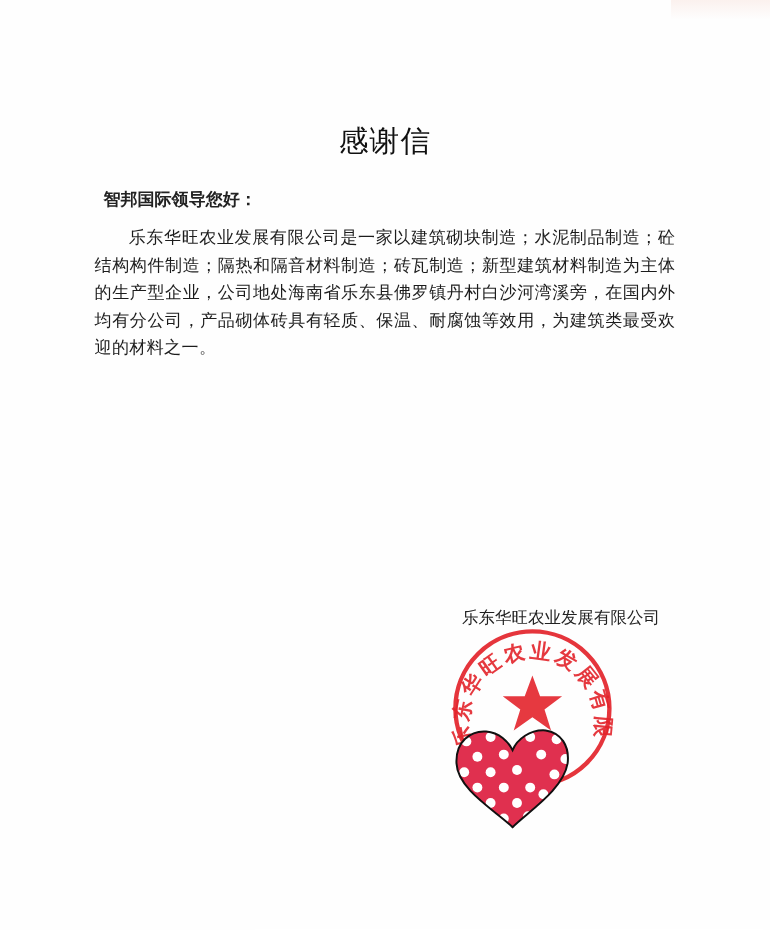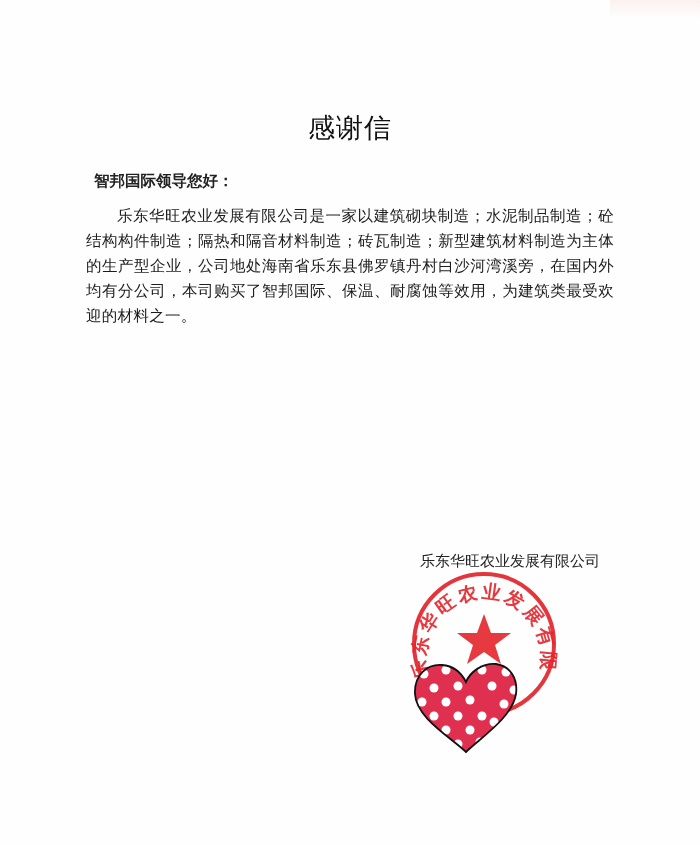--- a/index.html
+++ b/index.html
@@ -24,21 +24,21 @@
 </head>
 <body>
 
 <div class="page">
   <div class="corner-tint"></div>
 
   <div class="title">感谢信</div>
 
   <div class="greeting">智邦国际领导您好：</div>
 
-  <div class="para p1">乐东华旺农业发展有限公司是一家以建筑砌块制造；水泥制品制造；砼结构构件制造；隔热和隔音材料制造；砖瓦制造；新型建筑材料制造为主体的生产型企业，公司地处海南省乐东县佛罗镇丹村白沙河湾溪旁，在国内外均有分公司，本司购买了智邦国际、保温、耐腐蚀等效用，为建筑类最受欢迎的材料之一。</div>
+  <div class="para p1">乐东华旺农业发展有限公司是一家以建筑砌块制造；水泥制品制造；砼结构构件制造；隔热和隔音材料制造；砖瓦制造；新型建筑材料制造为主体的生产型企业，公司地处海南省乐东县佛罗镇丹村白沙河湾溪旁，在国内外均有分公司，产品砌体砖具有轻质、保温、耐腐蚀等效用，为建筑类最受欢迎的材料之一。</div>
 
   <div class="sign">
     <div>乐东华旺农业发展有限公司</div>
   </div>
 
   <svg class="stamp" viewBox="0 0 148 148">
     <defs>
       <path id="sealArc" d="M 22 112 A 58 58 0 1 1 126 112"></path>
     </defs>
     <circle cx="74" cy="74" r="70" fill="none" stroke="#e3242b" stroke-width="4" opacity="0.92"></circle>

